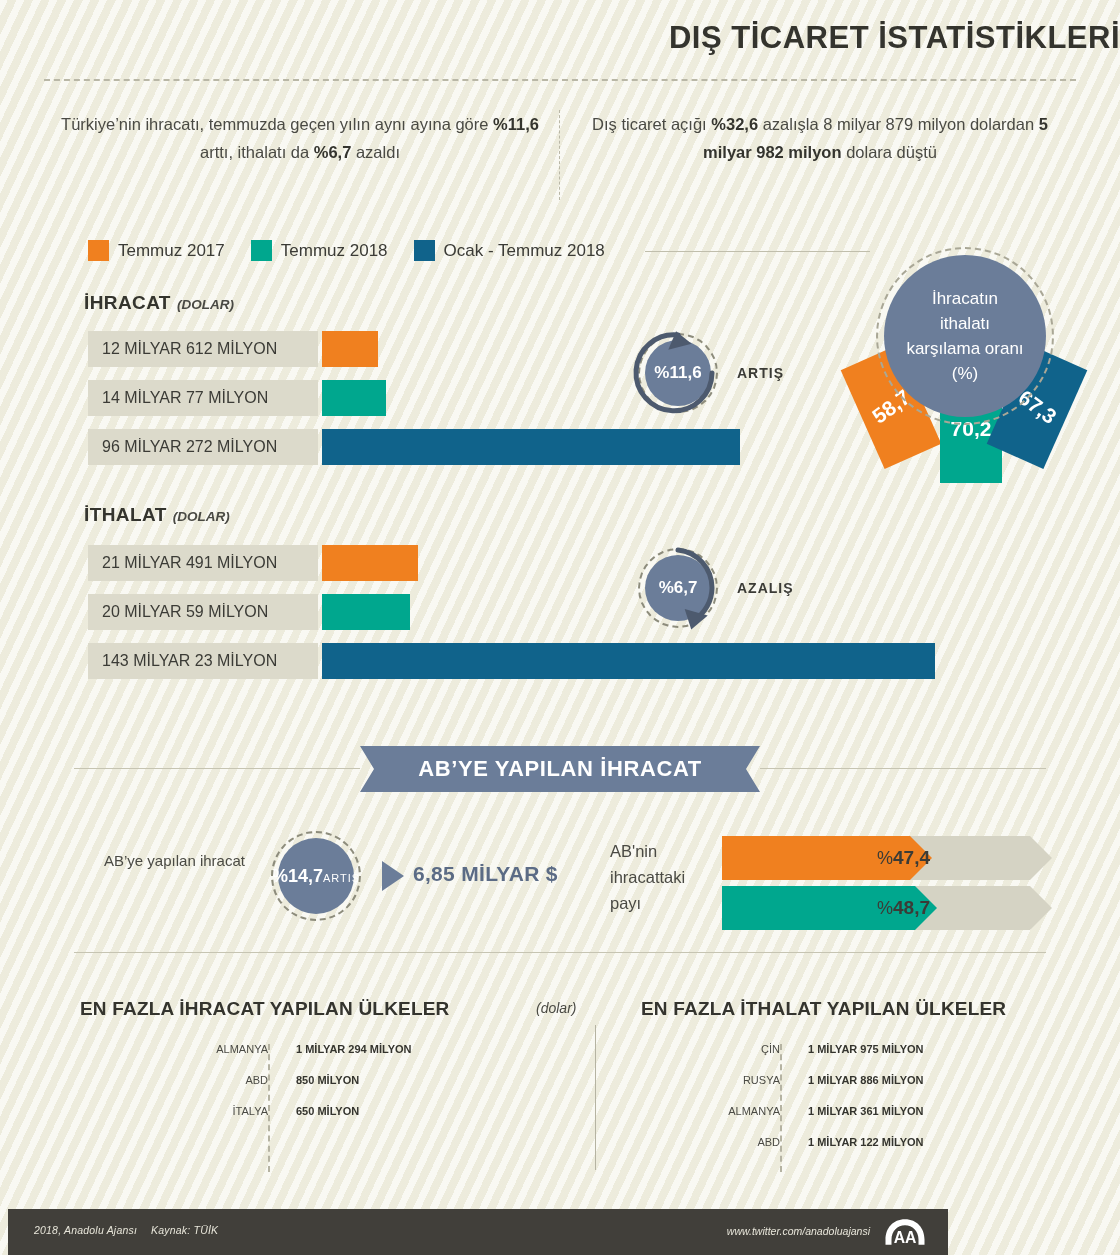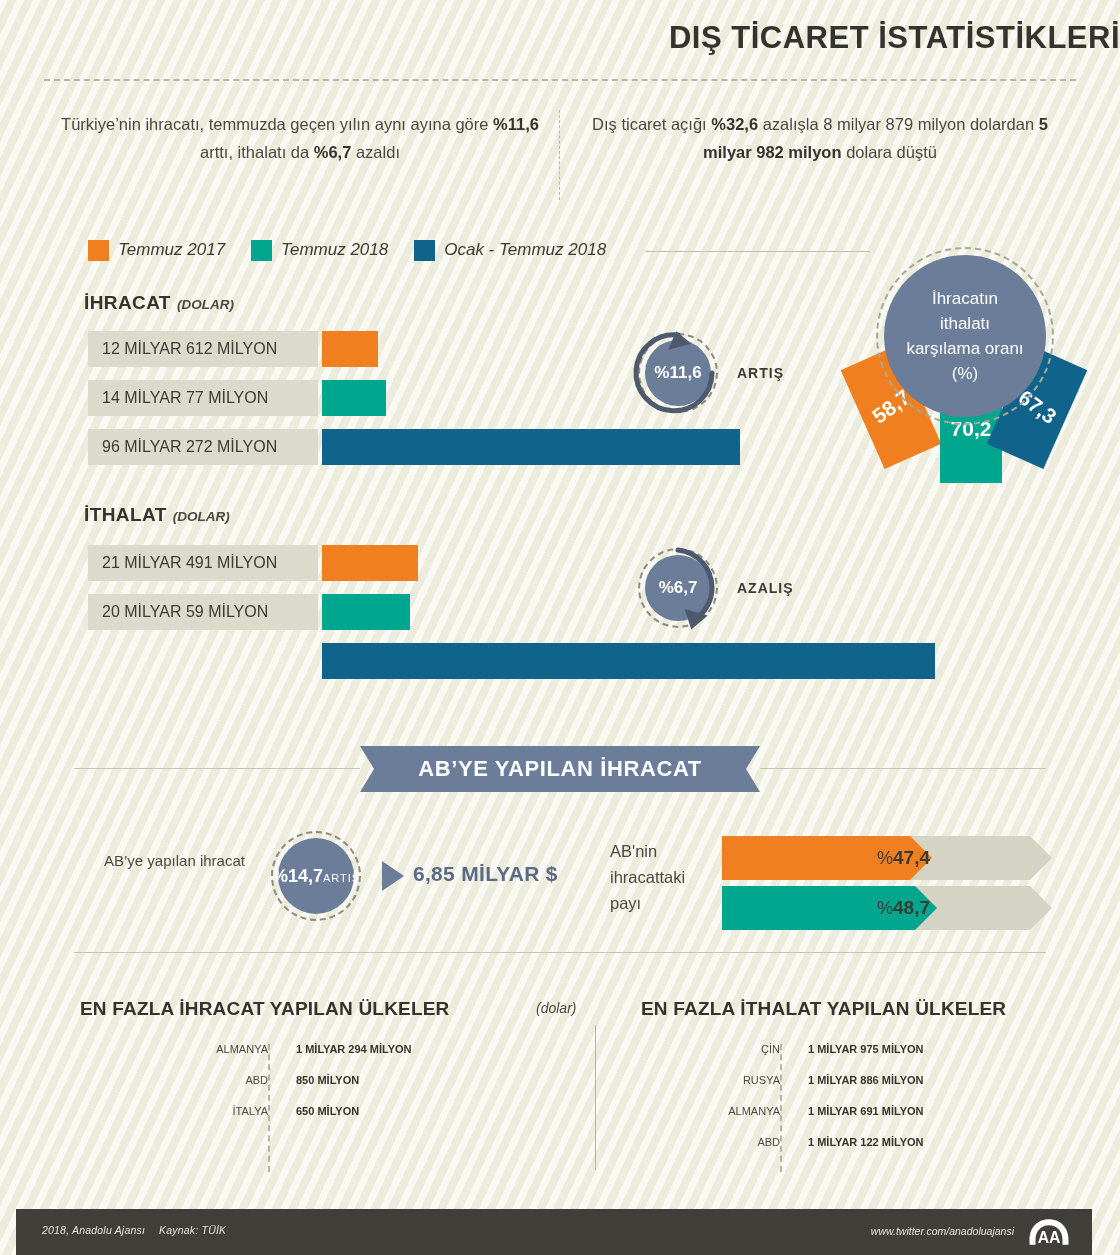--- a/index.html
+++ b/index.html
@@ -42,21 +42,21 @@
     text-align:center;
   }
   .intro b{font-weight:bold;color:#34342e;}
   #intro-left{left:60px;width:480px;}
   #intro-right{left:580px;width:480px;}
   .vdivider{
     position:absolute;width:0;border-left:1px dashed #b9b7a6;
   }
   
   .legend{position:absolute;top:240px;left:88px;display:flex;align-items:center;gap:0;}
-  .lg-item{display:flex;align-items:flex-start;margin-right:26px;font-style:italic;}
+  .lg-item{display:flex;align-items:flex-end;margin-right:26px;}
   .lg-sw{width:21px;height:21px;margin-right:9px;display:block;}
   .lg-tx{font-size:17px;color:#3b3b36;}
   .legend-line{position:absolute;top:251px;left:645px;width:225px;height:0;border-top:1px solid #c0beac;}
   
   .sec-head{position:absolute;left:84px;font-size:19px;font-weight:bold;letter-spacing:0.4px;color:#34342e;}
   .sec-head .unit{font-size:13.5px;font-weight:bold;font-style:italic;color:#4a4a44;margin-left:6px;letter-spacing:0;}
   
   .barrow{position:absolute;height:36px;padding-left:12px;}
   .barlabel{
     position:absolute;left:0;top:0;height:36px;width:230px;
@@ -120,21 +120,21 @@
   .chevval b{font-weight:bold;}
   
   .tbl-head{position:absolute;font-size:19px;font-weight:bold;letter-spacing:0.2px;color:#34342e;text-align:right;}
   .tbl{position:absolute;font-size:11px;}
   .trow{display:flex;align-items:baseline;height:31px;}
   .tcountry{text-align:right;color:#4a4a44;padding-right:14px;}
   .tvalue{font-weight:bold;color:#34342e;padding-left:14px;}
   .tbl-sep{position:absolute;width:0;border-left:2px dashed #b5b3a2;}
   
   #footer{
-    position:absolute;left:16px;bottom:0;width:1076px;height:46px;
+    position:absolute;left:8px;bottom:0;width:940px;height:46px;
     background:#413f3a;color:#e8e6da;
   }
   #footer-left{position:absolute;left:26px;top:15px;font-size:10.5px;font-style:italic;letter-spacing:0.2px;}
   #footer-left span{margin-right:14px;}
   #footer-right{position:absolute;right:78px;top:16px;font-size:10.5px;font-style:italic;}
   #aa-logo{position:absolute;right:20px;top:8px;width:46px;height:30px;}
 </style>
 </head>
 <body>
 
@@ -212,20 +212,21 @@
 
   <div class="barrow" style="top:545px;left:88px;width:900px;">
     <div class="barlabel">21 MİLYAR 491 MİLYON</div>
     <div class="barfill" style="left: 234px; width: 96px; background: rgb(240, 128, 31);"></div>
   </div>
   <div class="barrow" style="top:594px;left:88px;width:900px;">
     <div class="barlabel">20 MİLYAR 59 MİLYON</div>
     <div class="barfill" style="left: 234px; width: 88px; background: rgb(0, 167, 142);"></div>
   </div>
   <div class="barrow" style="top:643px;left:88px;width:900px;">
+    <div class="barlabel">143 MİLYAR 23 MİLYON</div>
     <div class="barfill" style="left: 234px; width: 613px; background: rgb(16, 99, 139);"></div>
   </div>
 
   <div class="statwrap" style="left:645px;top:555px;">
     <div class="circ dash">
       <svg class="arrowsvg" width="92" height="92" viewBox="0 0 92 92">
         <path d="M46 8 A38 38 0 0 1 80 46 A38 38 0 0 1 62 78" fill="none" stroke="#4d5a6e" stroke-width="5" stroke-linecap="round"></path>
         <path d="M62 88 L50 70 L74 70 Z" fill="#4d5a6e" transform="rotate(16 62 78)"></path>
       </svg>
       <span>%6,7</span>
@@ -301,21 +302,21 @@
       <div class="trow">
         <div class="tcountry" style="width: 140px;">ÇİN</div>
         <div class="tvalue">1 MİLYAR 975 MİLYON</div>
       </div>
       <div class="trow">
         <div class="tcountry" style="width: 140px;">RUSYA</div>
         <div class="tvalue">1 MİLYAR 886 MİLYON</div>
       </div>
       <div class="trow">
         <div class="tcountry" style="width: 140px;">ALMANYA</div>
-        <div class="tvalue">1 MİLYAR 691 MİLYON</div>
+        <div class="tvalue">1 MİLYAR 361 MİLYON</div>
       </div>
       <div class="trow">
         <div class="tcountry" style="width: 140px;">ABD</div>
         <div class="tvalue">1 MİLYAR 122 MİLYON</div>
       </div>
     </div>
   <div class="tbl-sep" style="left:780px;top:1044px;height:128px;"></div>
 
   <div id="footer">
     <div id="footer-left">

